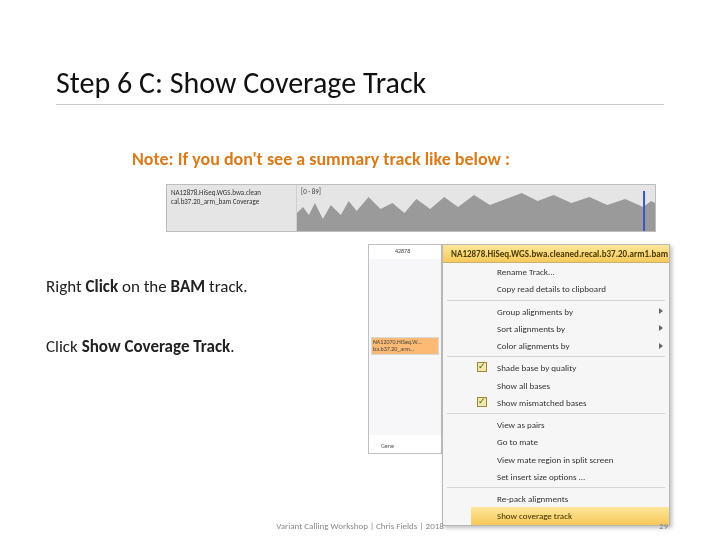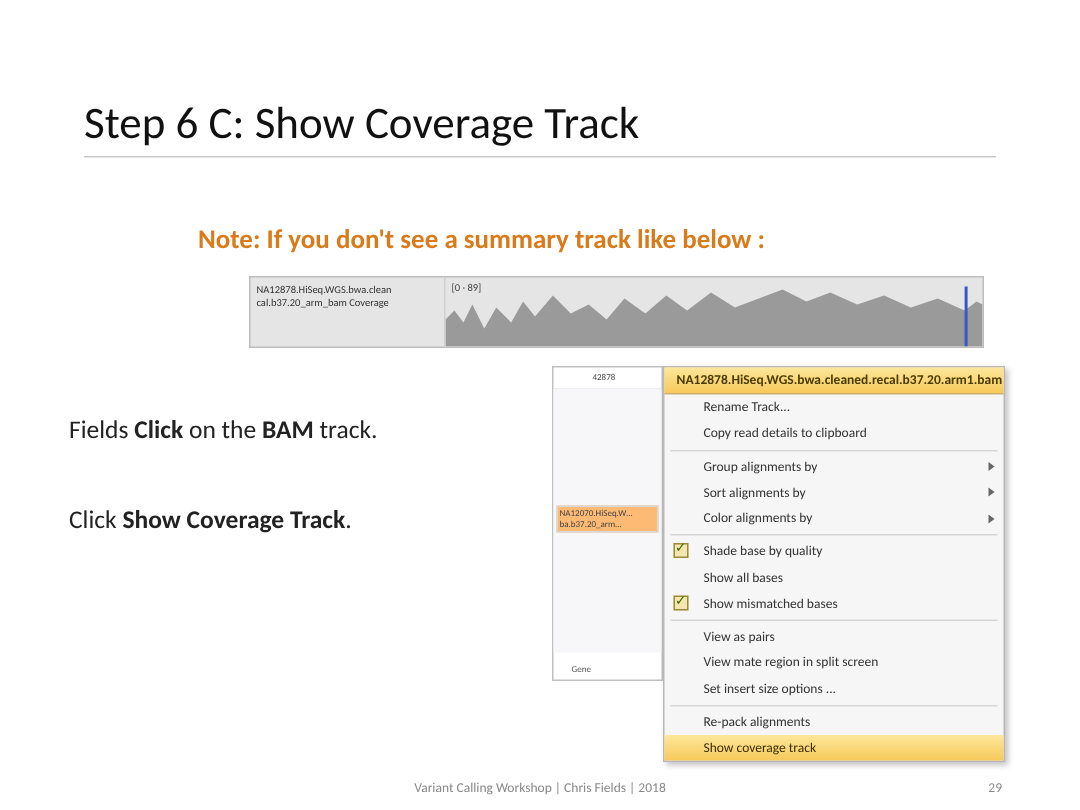--- a/index.html
+++ b/index.html
@@ -179,20 +179,21 @@
     color: #4a3b00;
     padding: 3px 8px;
     border-bottom: 1px solid #c9b06f;
     font-size: 9px;
   }
   .ctx .mi {
     padding: 3px 8px 3px 26px;
     position: relative;
     line-height: 1.25;
     cursor: default;
+    margin-left: 28px;
   }
   .ctx .sep {
     height: 0;
     border-top: 1px solid #d6d6d6;
     margin: 2px 4px;
   }
   .ctx .chev::after {
     content: "";
     position: absolute;
     right: 6px;
@@ -266,21 +267,21 @@
     <div class="cov-range">[0 · 89]</div>
     <div class="cov-plot">
       <svg viewBox="0 0 360 46" preserveAspectRatio="none">
         <path fill="#9a9a9a" stroke="none" d="M0 46 L0 28 L6 22 L12 30 L18 18 L26 34 L34 20 L44 30 L52 16 L60 26 L72 12 L84 24 L96 18 L108 28 L120 14 L134 24 L148 12 L162 22 L178 10 L194 20 L210 14 L226 8 L242 16 L258 10 L276 18 L294 12 L312 20 L330 14 L348 22 L356 16 L360 18 L360 46 Z"></path>
         <rect x="348" y="6" width="2" height="40" fill="#3a55c4"></rect>
       </svg>
     </div>
   </div>
 
   <div class="instr1">
-    <span>Fields </span><span class="b">Click</span><span> on the </span><span class="b">BAM</span><span> track.</span>
+    <span>Right </span><span class="b">Click</span><span> on the </span><span class="b">BAM</span><span> track.</span>
   </div>
   <div class="instr2">
     <span>Click </span><span class="b">Show Coverage Track</span><span>.</span>
   </div>
 
   <div class="igv-cluster">
 
     <div class="igv-panel">
       <div class="igv-ruler">
         <div class="coord">42878</div>
@@ -308,20 +309,21 @@
 
       <div class="sep"></div>
 
       <div class="mi chk checked">Shade base by quality</div>
       <div class="mi">Show all bases</div>
       <div class="mi chk checked">Show mismatched bases</div>
 
       <div class="sep"></div>
 
       <div class="mi">View as pairs</div>
+      <div class="mi">Go to mate</div>
       <div class="mi">View mate region in split screen</div>
       <div class="mi">Set insert size options ...</div>
 
       <div class="sep"></div>
 
       <div class="mi">Re-pack alignments</div>
       <div class="mi highlight">Show coverage track</div>
     </div>
   </div>
 

